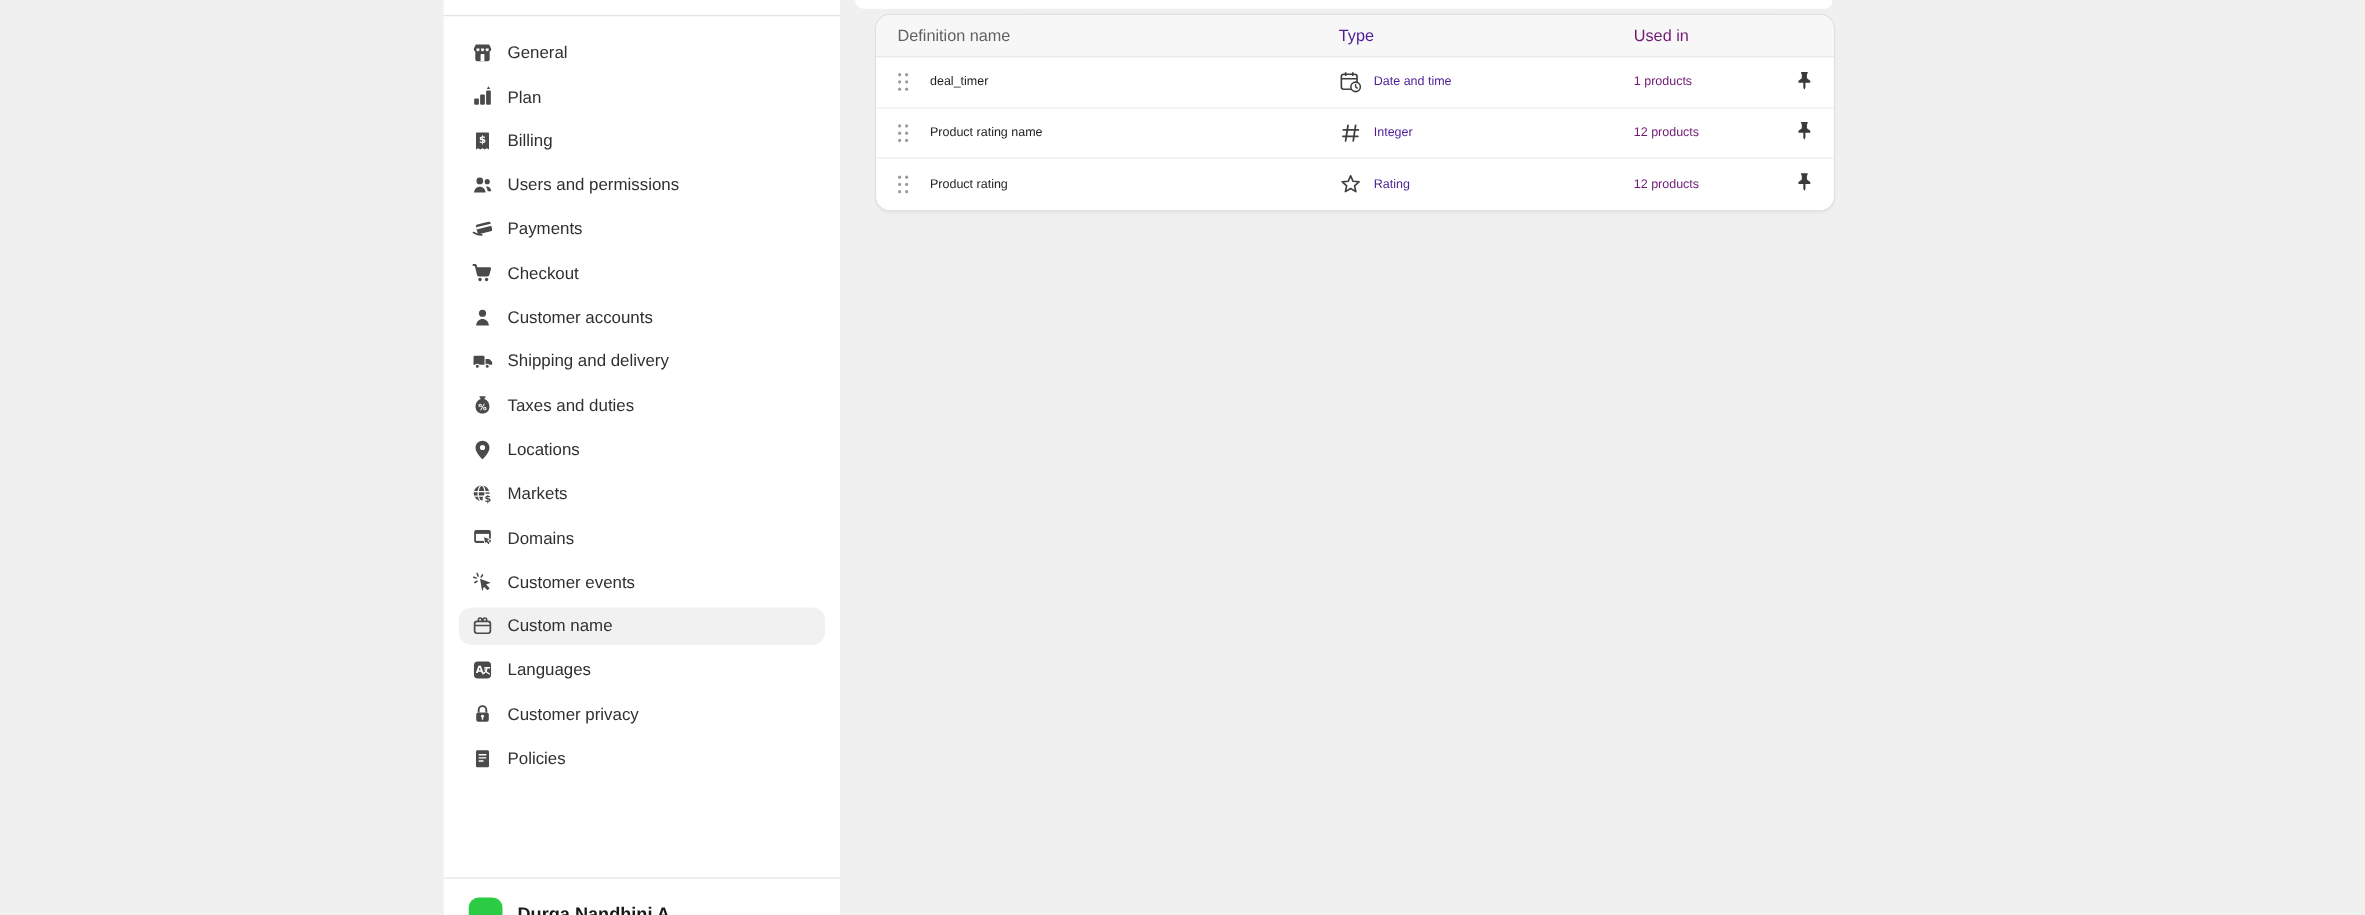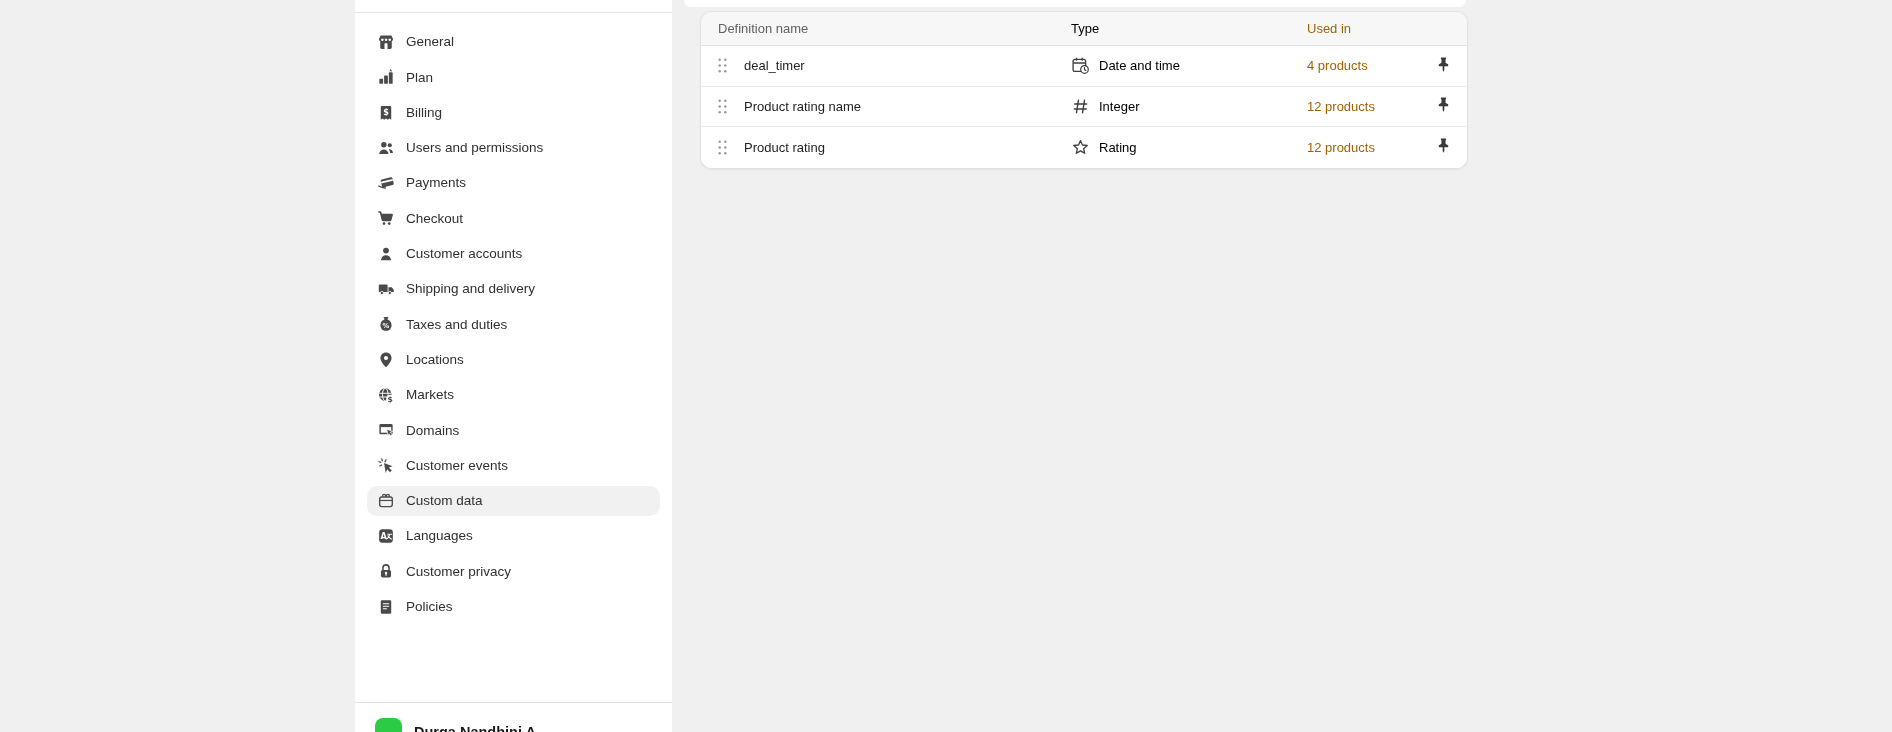--- a/index.html
+++ b/index.html
@@ -31,28 +31,28 @@
 
   .table-card{
     position:absolute;left:700px;top:11px;width:768px;
     background:#ffffff;border:1px solid #e1e1e1;border-radius:12px;
     box-shadow:0 1px 2px rgba(26,26,26,.06);
     overflow:hidden;
   }
   .t-head,.t-row{display:grid;grid-template-columns:370px 236px 1fr 44px;align-items:center;}
   .t-head{height:34px;background:#f7f7f7;border-bottom:1px solid #e3e3e3;color:#616161;font-size:13px;}
   .t-head .c-name{padding-left:17px;}
-  .t-row{height:40.5px;border-bottom:1px solid #ebebeb;font-size:13px;cursor:pointer;background:#fff;}
+  .t-row{height:40.5px;border-bottom:1px solid #ebebeb;font-size:10px;cursor:pointer;background:#fff;}
   .t-row:last-child{border-bottom:none;}
   .c-name{display:flex;align-items:center;}
   .drag-handle{margin-left:16px;display:flex;cursor:grab;}
   .def-name{margin-left:16px;color:#1f1f1f;font-weight:500;white-space:nowrap;}
-  .c-type{display:flex;align-items:center;gap:9px;color:#000000;}
+  .c-type{display:flex;align-items:center;gap:9px;color:#4c1d95;}
   .type-icon{width:19px;display:flex;justify-content:center;}
-  .c-used{color:#a16207;}
+  .c-used{color:#701a75;}
   .c-pin{display:flex;justify-content:flex-end;padding-right:13px;}
   .pin-btn{background:none;border:none;display:flex;cursor:pointer;padding:2px;}
 </style>
 </head>
 <body style="background: rgb(240, 240, 240);">
 
 <aside class="sidebar">
   <div class="sidebar-spacer"></div>
   <nav class="nav">
       <div class="nav-item">
@@ -190,21 +190,21 @@
       <div class="nav-item active">
         <span class="nav-icon">
           <svg viewBox="0 0 20 20" width="18" height="18">
             <g fill="none" stroke="#4a4a4a" stroke-width="1.5">
               <rect x="3" y="5.6" width="14" height="10.6" rx="2.2"></rect>
               <path stroke-width="1.4" d="M6.3 5.4V4.3a1.6 1.6 0 0 1 3.2 0v1.1M10.5 5.4V4.3a1.6 1.6 0 0 1 3.2 0v1.1"></path>
               <path stroke-width="1.3" d="M3.2 9.4h13.6"></path>
             </g>
           </svg>
         </span>
-        <span class="nav-label">Custom data</span>
+        <span class="nav-label">Custom name</span>
       </div>
       <div class="nav-item">
         <span class="nav-icon">
           <svg viewBox="0 0 20 20" width="18" height="18">
             <rect x="2.4" y="2.4" width="15.2" height="15.2" rx="3.4" fill="#4a4a4a"></rect>
             <text x="7.4" y="13" text-anchor="middle" font-size="9" font-weight="bold" fill="#fff" font-family="DejaVu Sans, sans-serif">A</text>
             <path stroke="#fff" stroke-width="1.2" fill="none" d="M11.5 8h5.2M14 8c-.2 2.3-1.9 4.6-4.2 5.6M12 9.4c.8 2 2.6 3.6 4.5 4.2"></path>
           </svg>
         </span>
         <span class="nav-label">Languages</span>
@@ -268,21 +268,21 @@
               <g fill="none" stroke="#3f3f3f" stroke-width="1.4">
                 <rect x="2.2" y="3.6" width="13.2" height="12.6" rx="2"></rect>
                 <path d="M5.8 1.9v3.1M11.8 1.9v3.1M2.4 7.4h12.8"></path>
               </g>
               <circle cx="14.2" cy="14.2" r="4" fill="#fff" stroke="#3f3f3f" stroke-width="1.3"></circle>
               <path d="M14.2 12.3v2l1.4.9" stroke="#3f3f3f" stroke-width="1.2" fill="none" stroke-linecap="round"></path>
             </svg>
           </span>
           <span>Date and time</span>
         </div>
-        <div class="c-used">4 products</div>
+        <div class="c-used">1 products</div>
         <div class="c-pin">
           <button class="pin-btn">
             <span><svg viewBox="0 0 20 20" width="17" height="17">
                 <path fill="#3a3a3a" d="M7.4 1.8h5.2c.4 0 .7.4.6.8l-.5 1.1-.3.5v3.6l2.8 2c.3.2.4.5.4.8v.9c0 .3-.3.6-.6.6h-4v4.3l-.7 1.6c-.1.3-.5.3-.6 0l-.7-1.6v-4.3h-4c-.3 0-.6-.3-.6-.6v-.9c0-.3.1-.6.4-.8l2.8-2V4.2l-.3-.5-.5-1.1c-.1-.4.2-.8.6-.8z"></path>
               </svg></span>
           </button>
         </div>
       </div>
       <div class="t-row">
         <div class="c-name">

